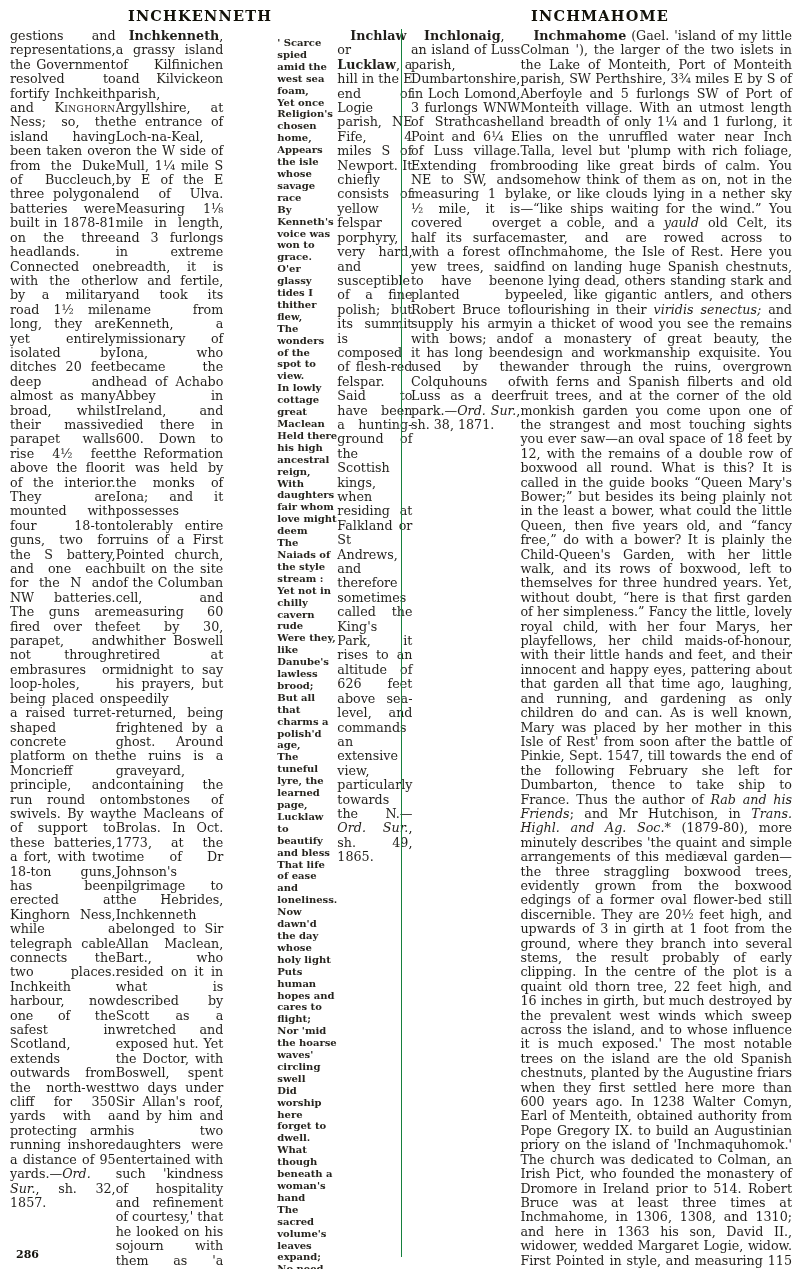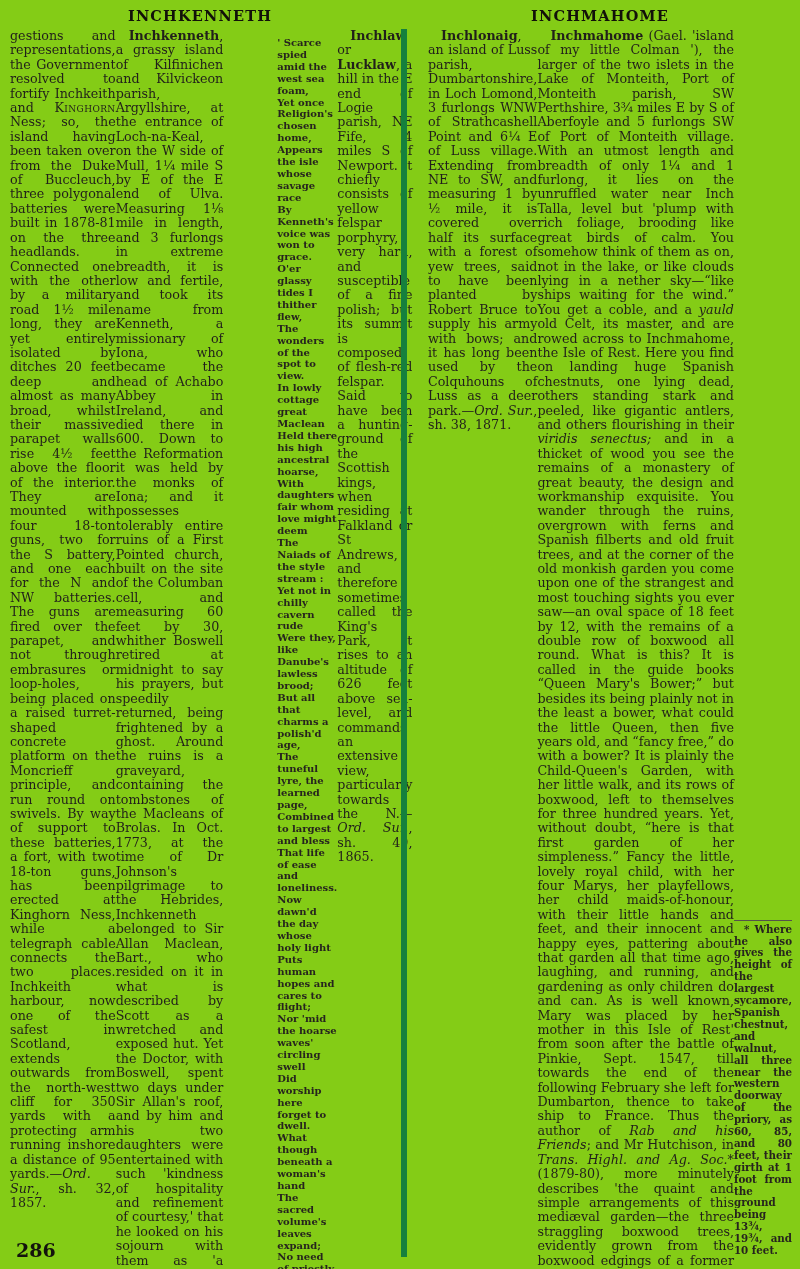--- a/index.html
+++ b/index.html
@@ -1,36 +1,36 @@
 <!DOCTYPE html>
 <html><head>
 <meta charset="utf-8">
 <style>
   html,body{margin:0;padding:0;}
   body{background:#c9c7c2;}
   .page{
     width:800px;height:1269px;margin:0 auto;position:relative;overflow:hidden;
-    background:#84cc16;color:#211f1b;
+    background:#ffffff;color:#211f1b;
     font-family:"DejaVu Serif","Liberation Serif",serif;
   }
   .header-row{display:flex;padding-top:7px;}
   .head{width:50%;text-align:center;font-weight:bold;font-size:14.5px;letter-spacing:1.2px;color:#121109;}
   .content-row{display:flex;margin-top:5px;height:1228px;box-sizing:border-box;padding:0 8px 0 10px;}
   .col{width:50%;box-sizing:border-box;display:flex;}
   .col-left{padding-right:9px;}
-  .col-right{padding-left:21px;border-left:6px solid #15803d;}
+  .col-right{padding-left:9px;border-left:1px solid #15803d;}
   p.body-par{margin:0;font-size:12.7px;line-height:14.4px;text-align:justify;}
   p.indent{text-indent:13px;}
   .sc{font-variant:small-caps;letter-spacing:.4px;}
   .poem-block{margin:8px 0 8px 54px;font-size:10px;line-height:11.9px;font-weight:bold;color:#26241e;}
   .footnote{
     margin-top:auto;border-top:1px solid #55524b;padding-top:3px;
     font-size:10.3px;line-height:11.9px;text-align:justify;text-indent:10px;font-weight:bold;color:#26241e;
   }
-  .page-number{position:absolute;left:16px;bottom:8px;font-weight:bold;font-size:19px;color:#14130d;}
+  .page-number{position:absolute;left:16px;bottom:8px;font-weight:bold;font-size:11px;color:#14130d;}
 </style>
 </head>
 <body>
 
 <div class="page">
 
   <div class="header-row">
     <div class="head">INCHKENNETH</div>
     <div class="head">INCHMAHOME</div>
   </div>
@@ -41,47 +41,46 @@
       <p class="body-par">gestions and representations, the Government resolved to fortify Inchkeith and <span class="sc">Kinghorn</span> Ness; so, the island having been taken over from the Duke of Buccleuch, three polygonal batteries were built in 1878-81 on the three headlands.  Connected one with the other by a military road 1½ mile long, they are yet entirely isolated by ditches 20 feet deep and almost as many broad, whilst their massive parapet walls rise 4½ feet above the floor of the interior.  They are mounted with four 18-ton guns, two for the S battery, and one each for the N and NW batteries.  The guns are fired over the parapet, and not through embrasures or loop-holes, being placed on a raised turret-shaped concrete platform on the Moncrieff principle, and run round on swivels.  By way of support to these batteries, a fort, with two 18-ton guns, has been erected at Kinghorn Ness, while a telegraph cable connects the two places.  Inchkeith harbour, now one of the safest in Scotland, extends outwards from the north-west cliff for 350 yards with a protecting arm running inshore a distance of 95 yards.—<i>Ord. Sur.</i>, sh. 32, 1857.</p>
       <p class="body-par indent"><b>Inchkenneth</b>, a grassy island of Kilfinichen and Kilvickeon parish, Argyllshire, at the entrance of Loch-na-Keal, on the W side of Mull, 1¼ mile S by E of the E end of Ulva.  Measuring 1⅛ mile in length, and 3 furlongs in extreme breadth, it is low and fertile, and took its name from Kenneth, a missionary of Iona, who became the head of Achabo Abbey in Ireland, and died there in 600.  Down to the Reformation it was held by the monks of Iona; and it possesses tolerably entire ruins of a First Pointed church, built on the site of the Columban cell, and measuring 60 feet by 30, whither Boswell retired at midnight to say his prayers, but speedily returned, being frightened by a ghost.  Around the ruins is a graveyard, containing the tombstones of the Macleans of Brolas.  In Oct. 1773, at the time of Dr Johnson's pilgrimage to the Hebrides, Inchkenneth belonged to Sir Allan Maclean, Bart., who resided on it in what is described by Scott as a wretched and exposed hut.  Yet the Doctor, with Boswell, spent two days under Sir Allan's roof, and by him and his two daughters were entertained with such 'kindness of hospitality and refinement of courtesy,' that he looked on his sojourn with them as 'a proper prelude to Iona,' and commemorated it in a Latin poem, which Professor Sir Daniel Sandford of Glasgow translated as follows :—</p>
       <div class="poem-block">
           <div>' Scarce spied amid the west sea foam,</div>
           <div>Yet once Religion's chosen home,</div>
           <div>Appears the isle whose savage race</div>
           <div>By Kenneth's voice was won to grace.</div>
           <div>O'er glassy tides I thither flew,</div>
           <div>The wonders of the spot to view.</div>
           <div>In lowly cottage great Maclean</div>
-          <div>Held there his high ancestral hoarse,</div>
+          <div>Held there his high ancestral reign,</div>
           <div>With daughters fair whom love might deem</div>
           <div>The Naiads of the style stream :</div>
           <div>Yet not in chilly cavern rude</div>
           <div>Were they, like Danube's lawless brood;</div>
           <div>But all that charms a polish'd age,</div>
           <div>The tuneful lyre, the learned page,</div>
-          <div>Combined to largest and bless</div>
+          <div>Lucklaw to beautify and bless</div>
           <div>That life of ease and loneliness.</div>
           <div>Now dawn'd the day whose holy light</div>
           <div>Puts human hopes and cares to flight;</div>
           <div>Nor 'mid the hoarse waves' circling swell</div>
           <div>Did worship here forget to dwell.</div>
           <div>What though beneath a woman's hand</div>
           <div>The sacred volume's leaves expand;</div>
           <div>No need of priestly sanction there—</div>
           <div>The leaves heart makes holy prayer!</div>
           <div>Then wherefore further seek to rove,</div>
           <div>While here is all our hearts approve—</div>
           <div>Repose, security, and love?'</div>
         </div>
       <p class="body-par indent"><b>Inchlaw</b> or <b>Lucklaw</b>, a hill in the E end of Logie parish, NE Fife, 4 miles S of Newport.  It chiefly consists of yellow felspar porphyry, very hard, and susceptible of a fine polish; but its summit is composed of flesh-red felspar.  Said to have been a hunting-ground of the Scottish kings, when residing at Falkland or St Andrews, and therefore sometimes called the King's Park, it rises to an altitude of 626 feet above sea-level, and commands an extensive view, particularly towards the N.—<i>Ord. Sur.</i>, sh. 49, 1865.</p>
     </div>
 
     <div class="col col-right">
       <p class="body-par indent"><b>Inchlonaig</b>, an island of Luss parish, Dumbartonshire, in Loch Lomond, 3 furlongs WNW of Strathcashell Point and 6¼ E of Luss village.  Extending from NE to SW, and measuring 1 by ½ mile, it is covered over half its surface with a forest of yew trees, said to have been planted by Robert Bruce to supply his army with bows; and it has long been used by the Colquhouns of Luss as a deer park.—<i>Ord. Sur.</i>, sh. 38, 1871.</p>
       <p class="body-par indent"><b>Inchmahome</b> (Gael. 'island of my little Colman '), the larger of the two islets in the Lake of Monteith, Port of Monteith parish, SW Perthshire, 3¾ miles E by S of Aberfoyle and 5 furlongs SW of Port of Monteith village.  With an utmost length and breadth of only 1¼ and 1 furlong, it lies on the unruffled water near Inch Talla, level but 'plump with rich foliage, brooding like great birds of calm.  You somehow think of them as on, not in the lake, or like clouds lying in a nether sky—“like ships waiting for the wind.”  You get a coble, and a <i>yauld</i> old Celt, its master, and are rowed across to Inchmahome, the Isle of Rest.  Here you find on landing huge Spanish chestnuts, one lying dead, others standing stark and peeled, like gigantic antlers, and others flourishing in their <i>viridis senectus;</i> and in a thicket of wood you see the remains of a monastery of great beauty, the design and workmanship exquisite.  You wander through the ruins, overgrown with ferns and Spanish filberts and old fruit trees, and at the corner of the old monkish garden you come upon one of the strangest and most touching sights you ever saw—an oval space of 18 feet by 12, with the remains of a double row of boxwood all round.  What is this?  It is called in the guide books “Queen Mary's Bower;” but besides its being plainly not in the least a bower, what could the little Queen, then five years old, and “fancy free,” do with a bower?  It is plainly the Child-Queen's Garden, with her little walk, and its rows of boxwood, left to themselves for three hundred years.  Yet, without doubt, “here is that first garden of her simpleness.”  Fancy the little, lovely royal child, with her four Marys, her playfellows, her child maids-of-honour, with their little hands and feet, and their innocent and happy eyes, pattering about that garden all that time ago, laughing, and running, and gardening as only children do and can.  As is well known, Mary was placed by her mother in this Isle of Rest' from soon after the battle of Pinkie, Sept. 1547, till towards the end of the following February she left for Dumbarton, thence to take ship to France.  Thus the author of <i>Rab and his Friends</i>; and Mr Hutchison, in <i>Trans. Highl. and Ag. Soc.</i>* (1879-80), more minutely describes 'the quaint and simple arrangements of this mediæval garden—the three straggling boxwood trees, evidently grown from the boxwood edgings of a former oval flower-bed still discernible.  They are 20½ feet high, and upwards of 3 in girth at 1 foot from the ground, where they branch into several stems, the result probably of early clipping.  In the centre of the plot is a quaint old thorn tree, 22 feet high, and 16 inches in girth, but much destroyed by the prevalent west winds which sweep across the island, and to whose influence it is much exposed.'  The most notable trees on the island are the old Spanish chestnuts, planted by the Augustine friars when they first settled here more than 600 years ago.  In 1238 Walter Comyn, Earl of Menteith, obtained authority from Pope Gregory IX. to build an Augustinian priory on the island of 'Inchmaquhomok.'  The church was dedicated to Colman, an Irish Pict, who founded the monastery of Dromore in Ireland prior to 514.  Robert Bruce was at least three times at Inchmahome, in 1306, 1308, and 1310; and here in 1363 his son, David II., widower, wedded Margaret Logie, widow.  First Pointed in style, and measuring 115 feet by 36, the church consisted of a three-bayed nave, a N aisle, an aisleless choir, and a square</p>
-      <div class="footnote">* Where he also gives the height of the largest sycamore, Spanish chestnut, and walnut, all three near the western doorway of the priory, as 60, 85, and 80 feet, their girth at 1 foot from the ground being 13¾, 19¾, and 10 feet.</div>
     </div>
 
   </div>
 
   <div class="page-number">286</div>
 
 </div>
 
 </body></html>

